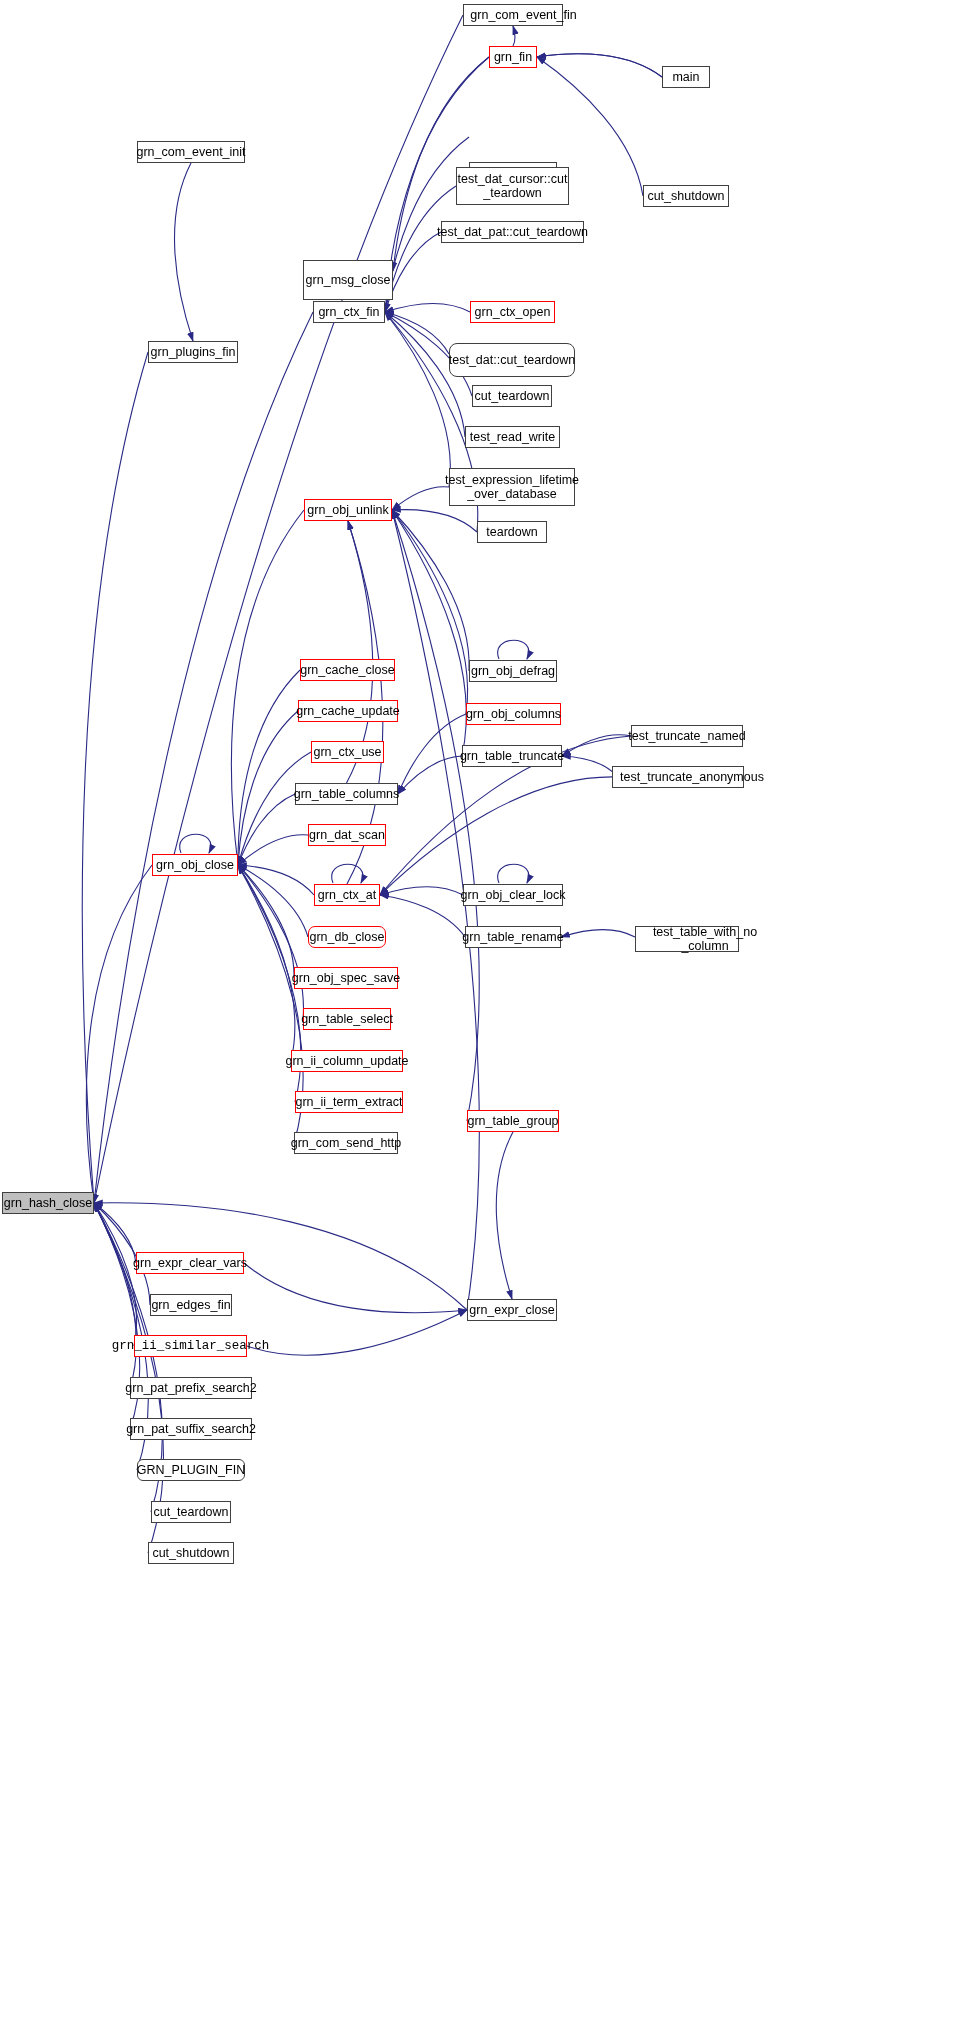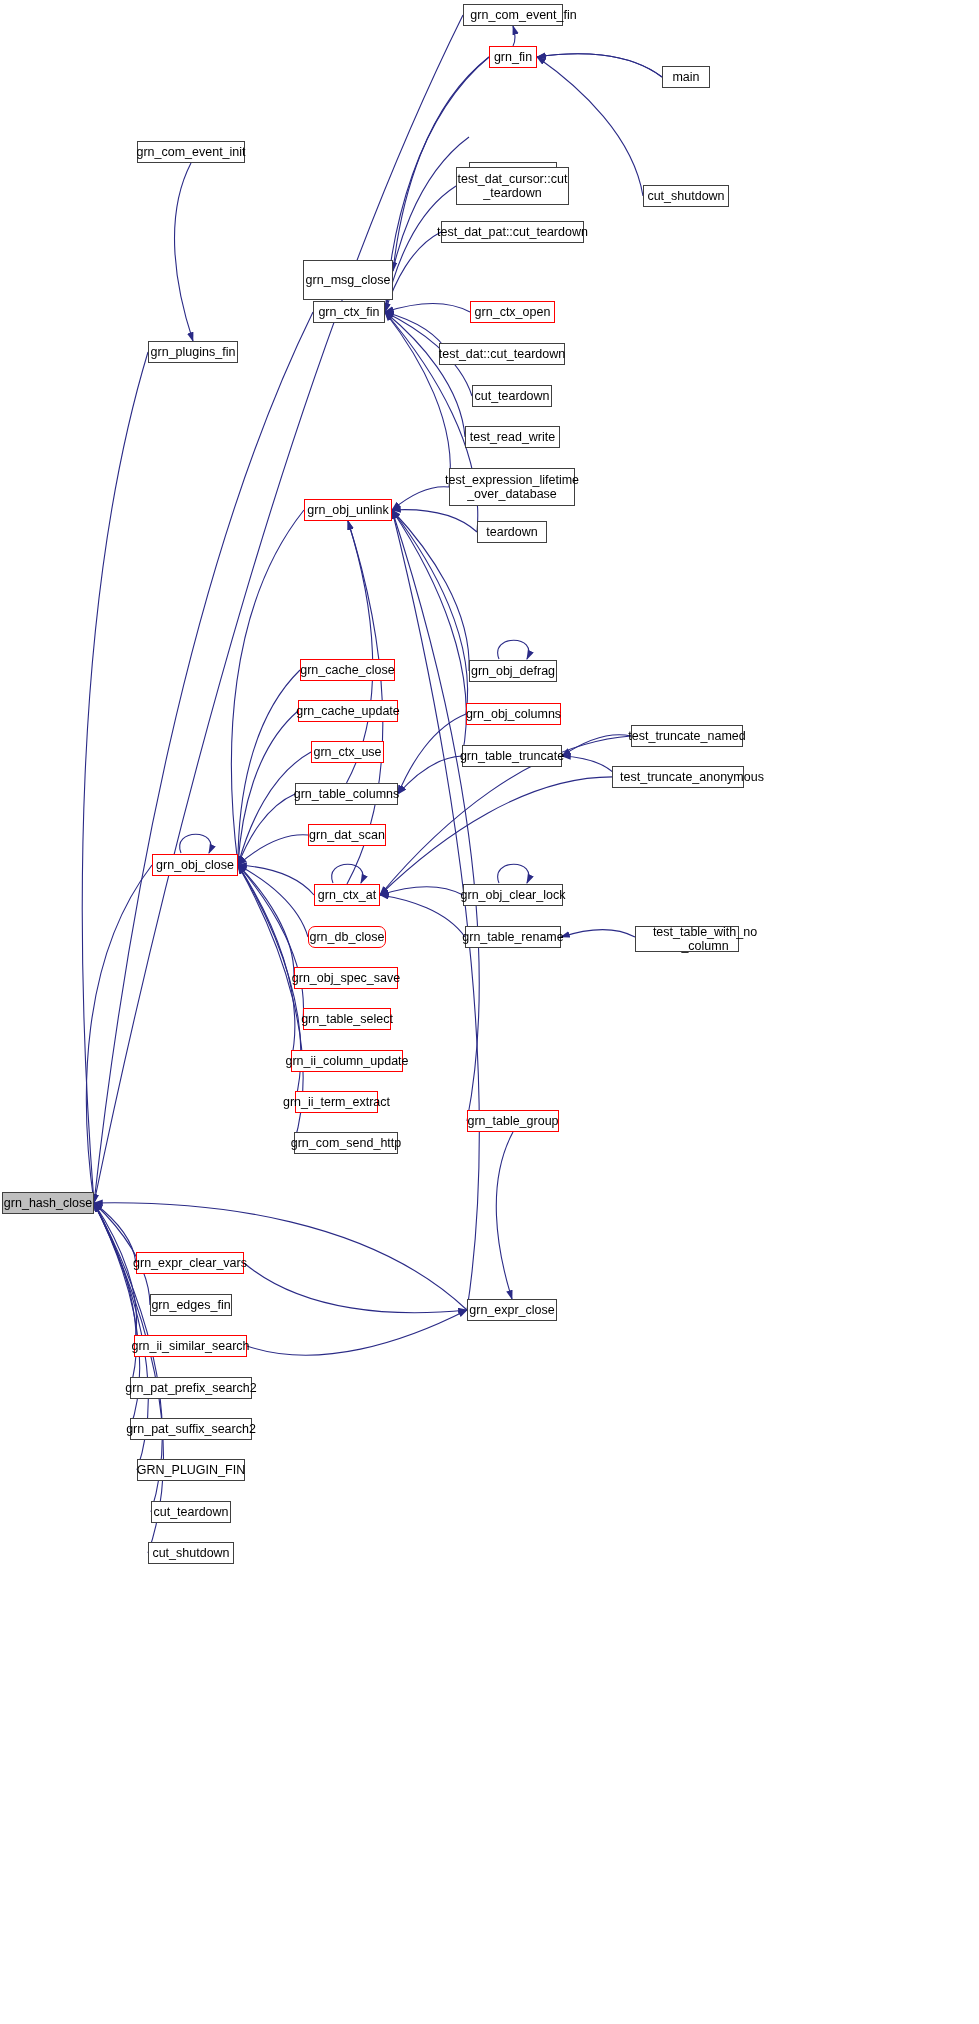--- a/index.html
+++ b/index.html
@@ -134,21 +134,21 @@
       <div class="node" style="left: 469px; top: 126px; width: 88px; height: 22px; margin-top: 36px;">grn_ctx_close</div>
       <div class="node" style="left: 137px; top: 141px; width: 108px; height: 22px;">grn_com_event_init</div>
       <div class="node" style="left: 643px; top: 185px; width: 86px; height: 22px;">cut_shutdown</div>
       <div class="node" style="left: 456px; top: 167px; width: 113px; height: 38px;">test_dat_cursor::cut
 _teardown</div>
       <div class="node" style="left: 441px; top: 221px; width: 143px; height: 22px;">test_dat_pat::cut_teardown</div>
       <div class="node" style="left: 303px; top: 260px; width: 90px; height: 40px;">grn_msg_close</div>
       <div class="node" style="left: 313px; top: 301px; width: 72px; height: 22px;">grn_ctx_fin</div>
       <div class="node red" style="left: 470px; top: 301px; width: 85px; height: 22px;">grn_ctx_open</div>
       <div class="node" style="left: 148px; top: 341px; width: 90px; height: 22px;">grn_plugins_fin</div>
-      <div class="node" style="left: 439px; top: 343px; width: 126px; height: 22px;">test_dat::cut_teardown</div>
+      <div class="node" style="left: 449px; top: 343px; width: 126px; height: 34px; border-radius: 8px;">test_dat::cut_teardown</div>
       <div class="node" style="left: 472px; top: 385px; width: 80px; height: 22px;">cut_teardown</div>
       <div class="node" style="left: 465px; top: 426px; width: 95px; height: 22px;">test_read_write</div>
       <div class="node" style="left: 449px; top: 468px; width: 126px; height: 38px;">test_expression_lifetime
 _over_database</div>
       <div class="node red" style="left: 304px; top: 499px; width: 88px; height: 22px;">grn_obj_unlink</div>
       <div class="node" style="left: 477px; top: 521px; width: 70px; height: 22px;">teardown</div>
       <div class="node" style="left: 469px; top: 660px; width: 88px; height: 22px;">grn_obj_defrag</div>
       <div class="node red" style="left: 300px; top: 659px; width: 95px; height: 22px;">grn_cache_close</div>
       <div class="node red" style="left: 298px; top: 700px; width: 100px; height: 22px;">grn_cache_update</div>
       <div class="node red" style="left: 466px; top: 703px; width: 95px; height: 22px;">grn_obj_columns</div>
@@ -161,27 +161,27 @@
       <div class="node red" style="left: 152px; top: 854px; width: 86px; height: 22px;">grn_obj_close</div>
       <div class="node red" style="left: 314px; top: 884px; width: 66px; height: 22px;">grn_ctx_at</div>
       <div class="node" style="left: 463px; top: 884px; width: 100px; height: 22px;">grn_obj_clear_lock</div>
       <div class="node red" style="left: 308px; top: 926px; width: 78px; height: 22px; border-radius: 7px;">grn_db_close</div>
       <div class="node" style="left: 465px; top: 926px; width: 96px; height: 22px;">grn_table_rename</div>
       <div class="node" style="left: 635px; top: 926px; width: 104px; height: 26px; padding-left: 36px;">test_table_with_no
 _column</div>
       <div class="node red" style="left: 294px; top: 967px; width: 104px; height: 22px;">grn_obj_spec_save</div>
       <div class="node red" style="left: 303px; top: 1008px; width: 88px; height: 22px;">grn_table_select</div>
       <div class="node red" style="left: 291px; top: 1050px; width: 112px; height: 22px;">grn_ii_column_update</div>
-      <div class="node red" style="left: 295px; top: 1091px; width: 83px; height: 22px;">grn_ii_term_extract</div>
+      <div class="node red" style="left: 295px; top: 1091px; width: 108px; height: 22px;">grn_ii_term_extract</div>
       <div class="node red" style="left: 467px; top: 1110px; width: 92px; height: 22px;">grn_table_group</div>
       <div class="node" style="left: 294px; top: 1132px; width: 104px; height: 22px;">grn_com_send_http</div>
       <div class="node current" style="left: 2px; top: 1192px; width: 92px; height: 22px;">grn_hash_close</div>
       <div class="node red" style="left: 136px; top: 1252px; width: 108px; height: 22px;">grn_expr_clear_vars</div>
       <div class="node" style="left: 150px; top: 1294px; width: 82px; height: 22px;">grn_edges_fin</div>
       <div class="node" style="left: 467px; top: 1299px; width: 90px; height: 22px;">grn_expr_close</div>
-      <div class="node red" style="left: 134px; top: 1335px; width: 113px; height: 22px;">grn_ii_similar_search</div>
+      <div class="node red" style="left: 134px; top: 1335px; width: 113px; height: 22px; font-family: Liberation Mono, monospace;">grn_ii_similar_search</div>
       <div class="node" style="left: 130px; top: 1377px; width: 122px; height: 22px;">grn_pat_prefix_search2</div>
       <div class="node" style="left: 130px; top: 1418px; width: 122px; height: 22px;">grn_pat_suffix_search2</div>
-      <div class="node" style="left: 137px; top: 1459px; width: 108px; height: 22px;">GRN_PLUGIN_FIN</div>
+      <div class="node" style="left: 137px; top: 1459px; width: 108px; height: 22px; border-radius: 6px;">GRN_PLUGIN_FIN</div>
       <div class="node" style="left: 151px; top: 1501px; width: 80px; height: 22px;">cut_teardown</div>
       <div class="node" style="left: 148px; top: 1542px; width: 86px; height: 22px;">cut_shutdown</div>
     </div>
 </div>
 
 </body></html>

